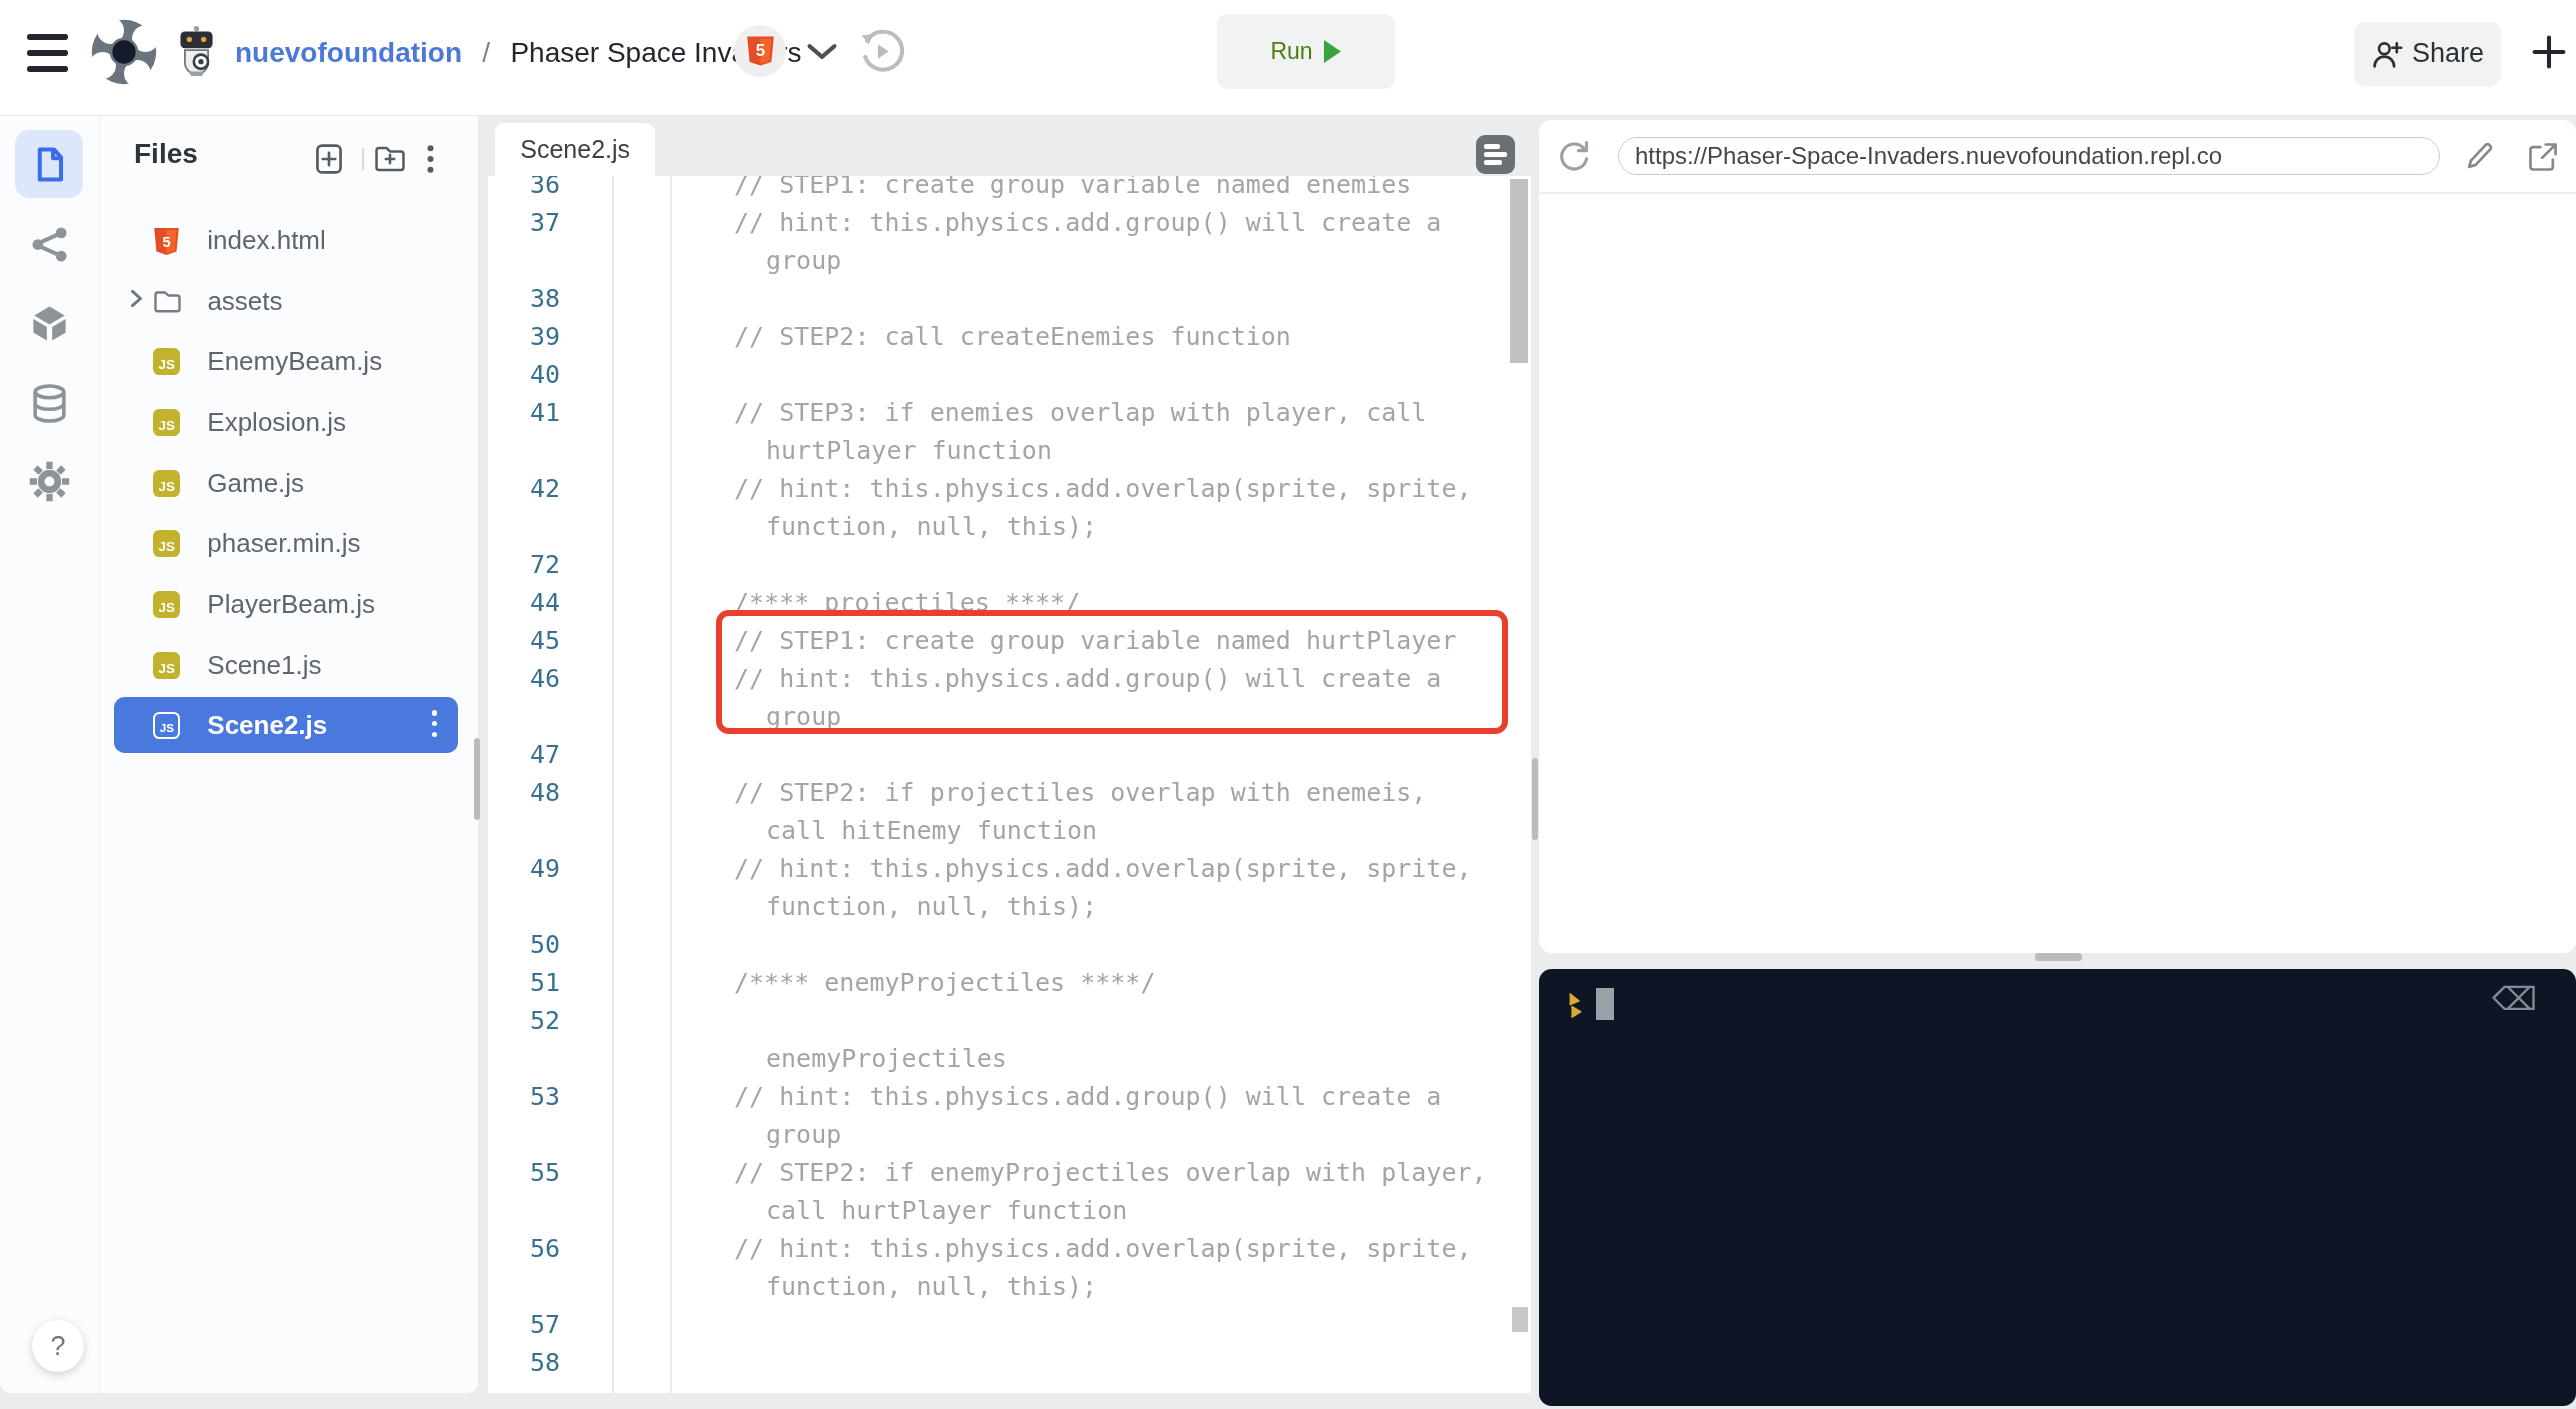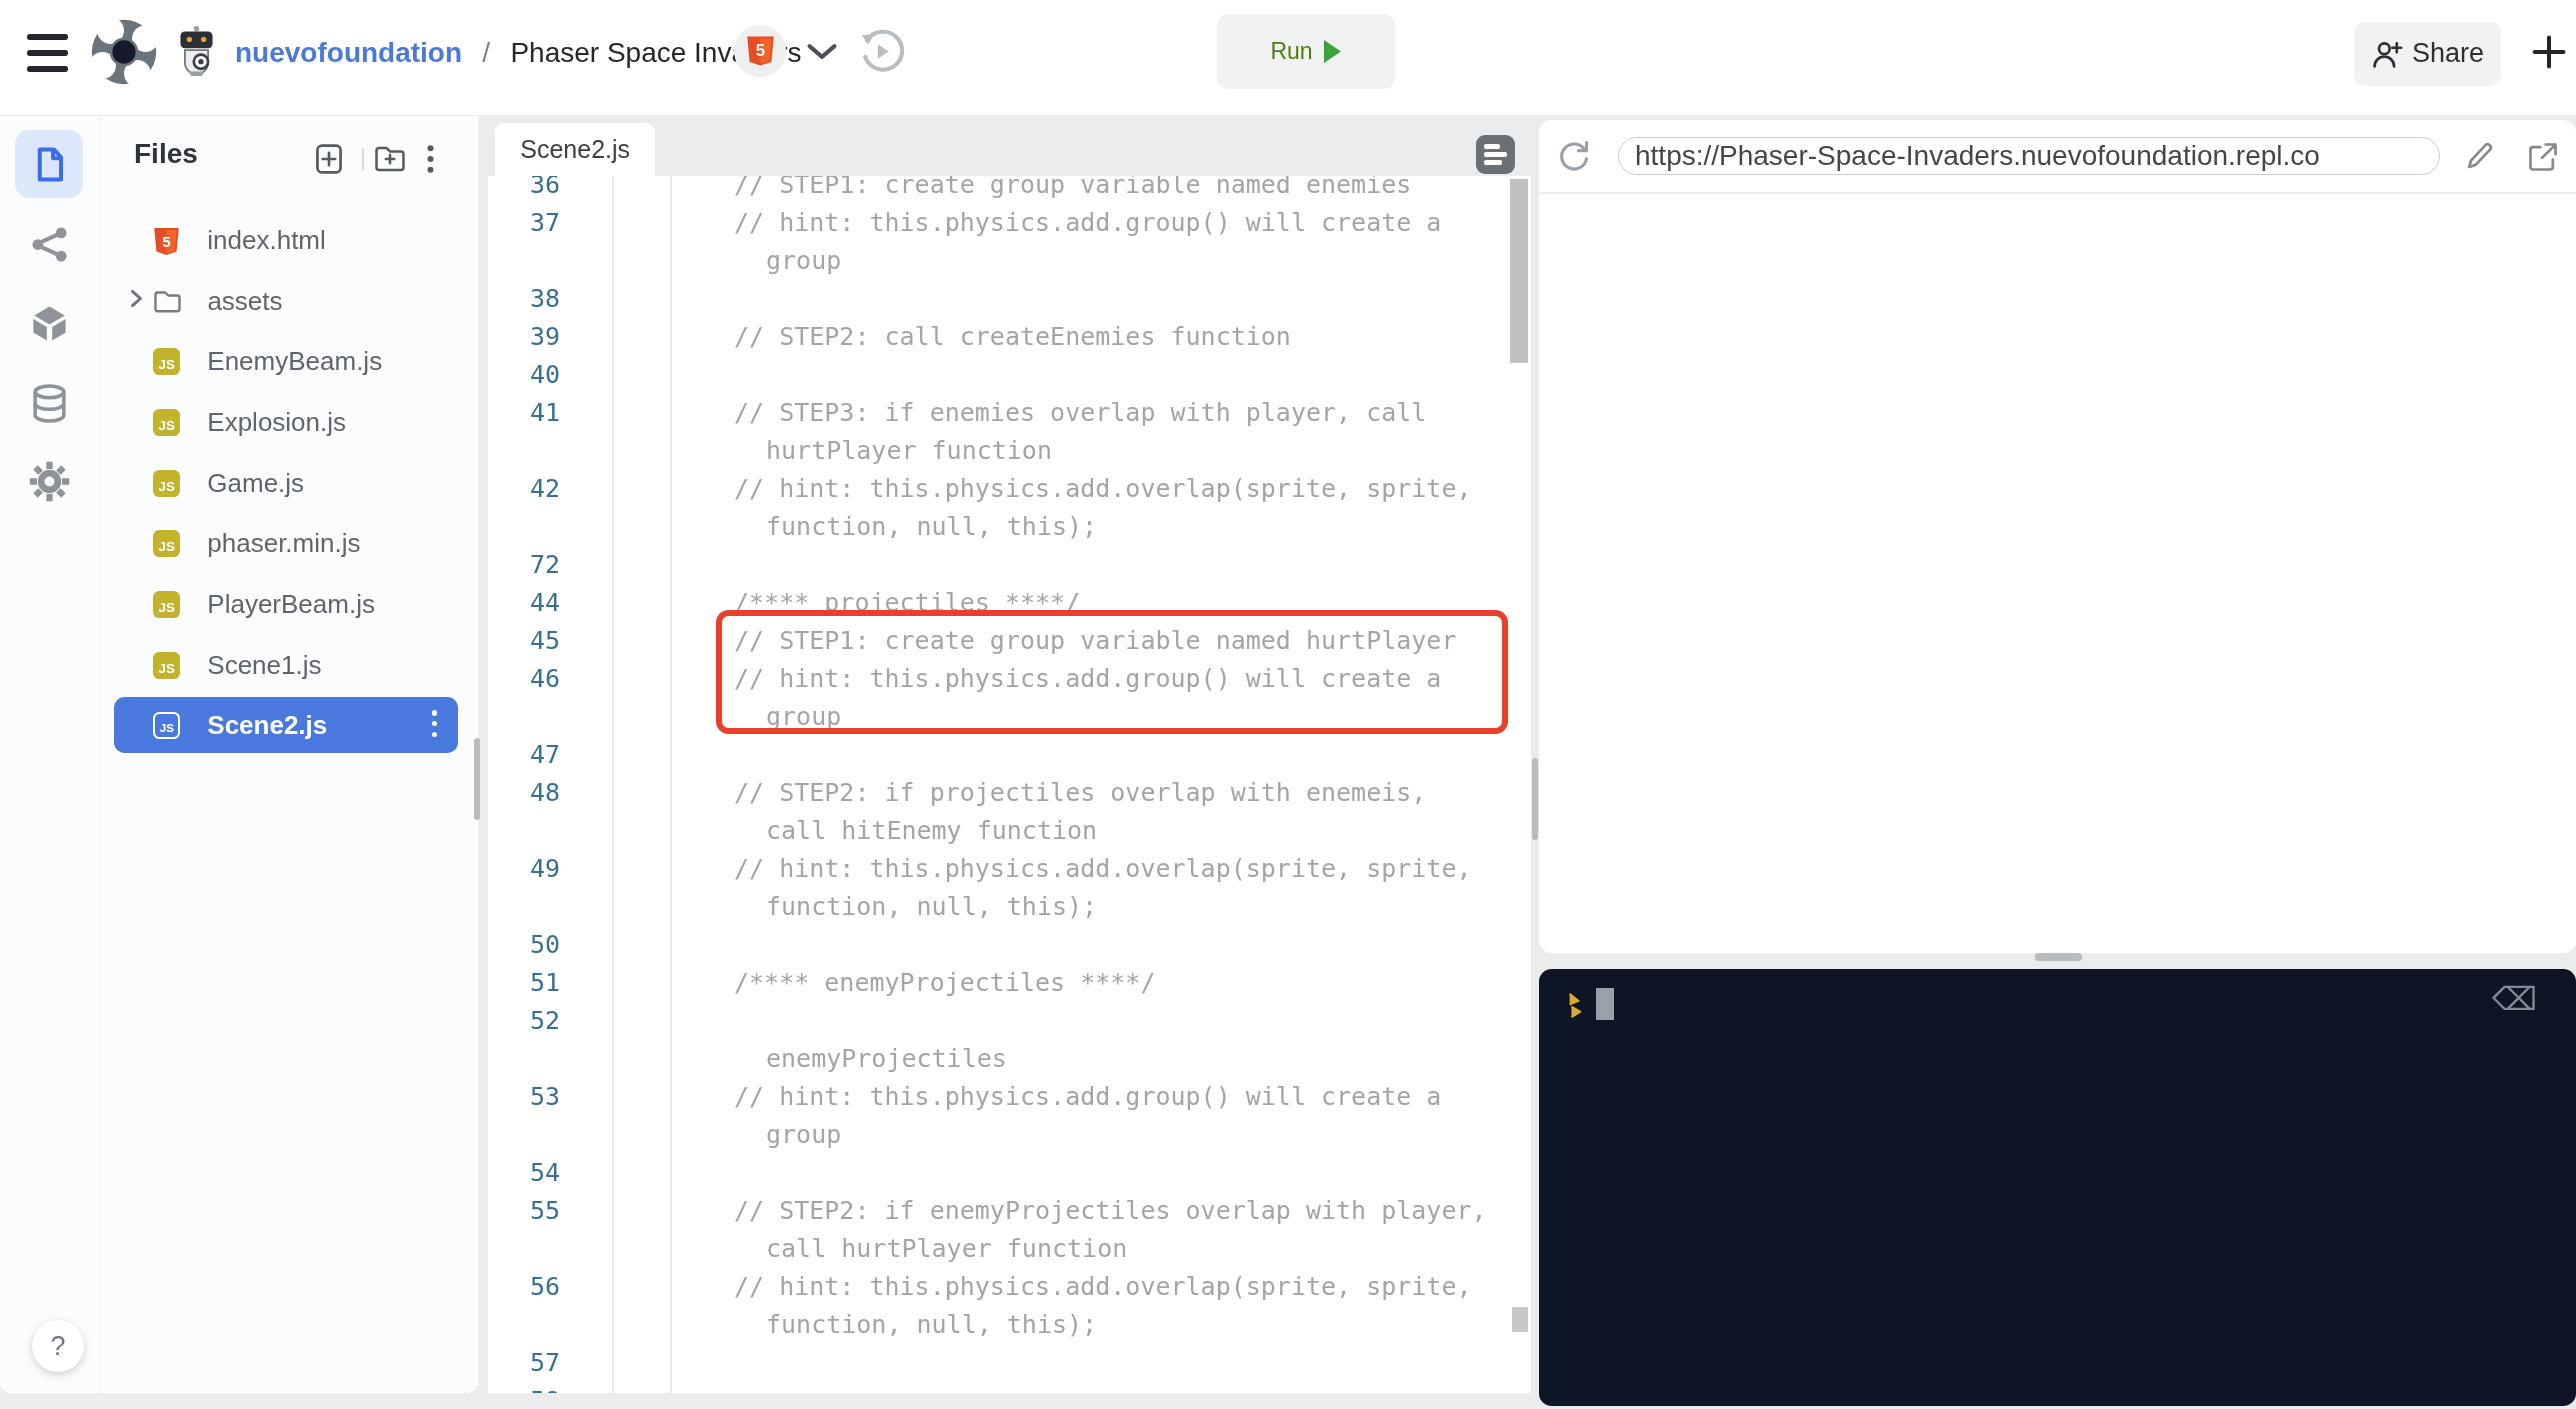--- a/index.html
+++ b/index.html
@@ -78,21 +78,21 @@
   .redbox{position:absolute;left:228px;width:792px;border:6.3px solid #e8402a;border-radius:12.5px;box-sizing:border-box;}
   .vthumb{position:absolute;left:1022px;top:2.7px;width:18px;height:184px;background:#bfc1c3;cursor:pointer;}
   .vthumb2{position:absolute;left:1024px;top:1131px;width:16px;height:25px;background:#c6c8ca;cursor:pointer;}
 
   
   .handle{background:#b9bcbf;border-radius:3.6px;cursor:col-resize;}
 
   
   .preview{left:1539px;top:120px;width:1037px;height:833px;background:#fff;border-radius:12.5px;}
   .urlinput{position:absolute;left:79px;top:17px;width:822px;height:38px;border:1.8px solid #c9ccd0;border-radius:20px;
-            box-sizing:border-box;font-size:28px;color:#43474c;padding:0 16px;background:#fff;
+            box-sizing:border-box;font-size:24px;color:#43474c;padding:0 16px;background:#fff;
             font-family:"Liberation Sans",sans-serif;}
   .url-divider{position:absolute;left:0;top:72px;width:100%;height:1.8px;background:#ebedee;}
   .pv-ico{position:absolute;cursor:pointer;}
 
   
   .console-handle{left:2035px;top:953px;width:47px;height:8px;cursor:row-resize;}
   .console{left:1539px;top:969px;width:1037px;height:437px;background:#0e1525;border-radius:12.5px;}
   .prompt{position:absolute;left:27px;top:21.5px;}
   .cursorblk{position:absolute;left:57px;top:19px;width:18px;height:32px;background:#9aa0a7;}
   .clearico{position:absolute;right:39px;top:10.7px;font-size:32px;color:#858b92;cursor:pointer;
@@ -356,21 +356,20 @@
           <div class="crow"><span class="ln">48</span><span class="txt">// STEP2: if projectiles overlap with enemeis,</span></div>
           <div class="crow"><span class="txt wrap">call hitEnemy function</span></div>
           <div class="crow"><span class="ln">49</span><span class="txt">// hint: this.physics.add.overlap(sprite, sprite,</span></div>
           <div class="crow"><span class="txt wrap">function, null, this);</span></div>
           <div class="crow"><span class="ln">50</span></div>
           <div class="crow"><span class="ln">51</span><span class="txt">/**** enemyProjectiles ****/</span></div>
           <div class="crow"><span class="ln">52</span></div>
           <div class="crow"><span class="txt wrap">enemyProjectiles</span></div>
           <div class="crow"><span class="ln">53</span><span class="txt">// hint: this.physics.add.group() will create a</span></div>
           <div class="crow"><span class="txt wrap">group</span></div>
-          <div class="crow"><span class="ln">54</span></div>
           <div class="crow"><span class="ln">55</span><span class="txt">// STEP2: if enemyProjectiles overlap with player,</span></div>
           <div class="crow"><span class="txt wrap">call hurtPlayer function</span></div>
           <div class="crow"><span class="ln">56</span><span class="txt">// hint: this.physics.add.overlap(sprite, sprite,</span></div>
           <div class="crow"><span class="txt wrap">function, null, this);</span></div>
           <div class="crow"><span class="ln">57</span></div>
           <div class="crow"><span class="ln">58</span></div>
         </div>
       <div class="redbox" id="redbox" style="top: 434px; height: 124px; border-color: rgb(232, 64, 42);"></div>
       <div class="vthumb"></div>
       <div class="vthumb2"></div>

